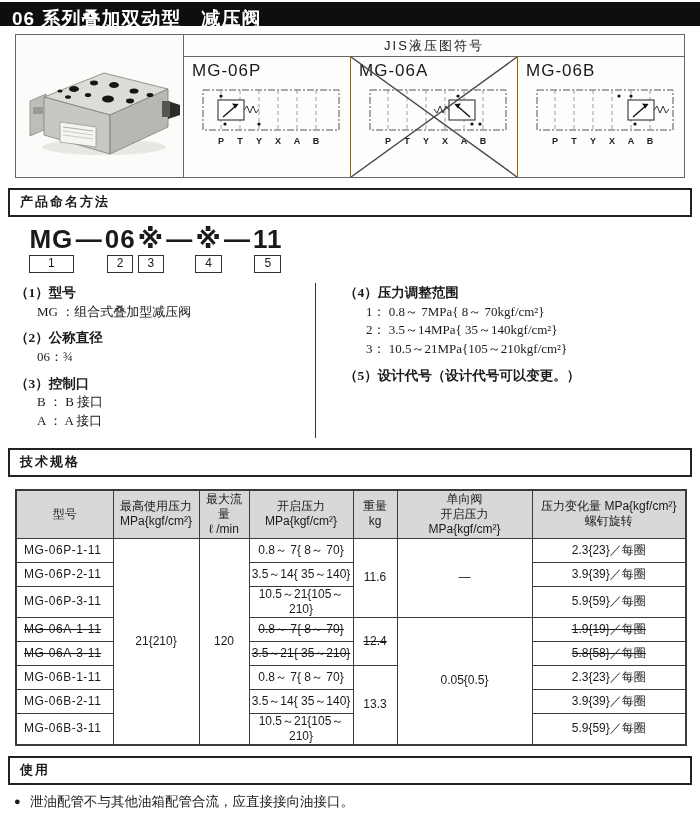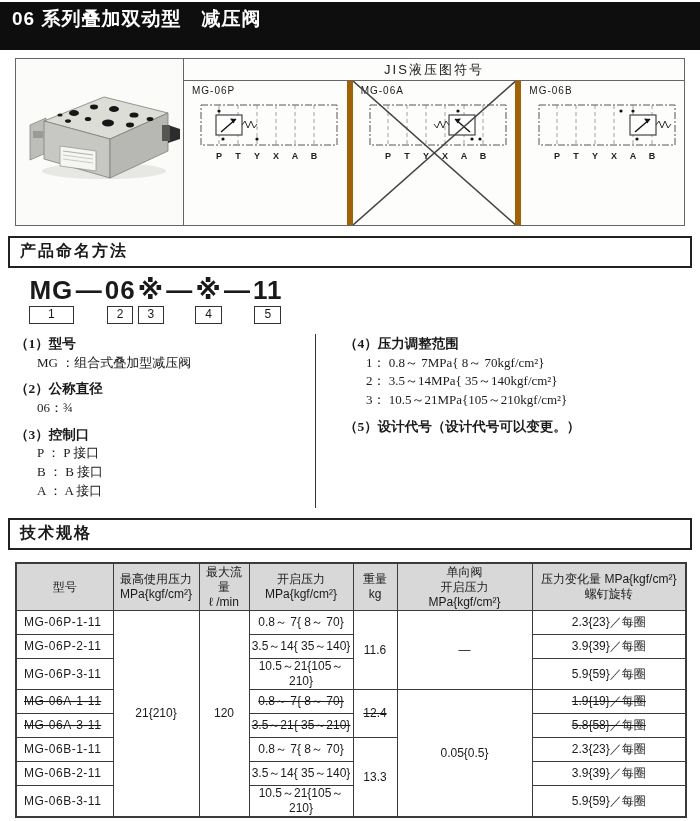--- a/index.html
+++ b/index.html
@@ -4,45 +4,45 @@
 <style>
   * { margin:0; padding:0; box-sizing:border-box; }
   html,body { background:#ffffff; }
   body {
     width:700px; height:821px; overflow:hidden;
     font-family:"Liberation Sans","DejaVu Sans",sans-serif;
     color:#1a1a1a; position:relative;
   }
   
   .title-bar{
-    margin:2px 0 0 0; height:48px; background:#0e0e0e; color:#ffffff;
+    margin:2px 0 0 0; height:24px; background:#0e0e0e; color:#ffffff;
     font-size:19px; font-weight:bold; line-height:34px; padding-left:12px;
     letter-spacing:1px;
   }
   
   .photo-symbols{
-    margin:8px 15px 0 15px; height:168px; display:flex;
+    margin:8px 15px 0 15px; height:144px; display:flex;
     border:1px solid #666; background:#fdfdfc;
   }
   .photo-cell{ width:168px; border-right:1px solid #666; background:#fbfbf9; }
   .jis{ flex:1; display:flex; flex-direction:column; }
   .jis-header{
     height:22px; border-bottom:1px solid #666; text-align:center;
     font-size:13px; line-height:22px; letter-spacing:2px;
   }
   .jis-cells{ flex:1; display:flex; }
   .jis-cell{ flex:1; position:relative; padding:4px 0 0 8px; }
-  .jis-cell + .jis-cell{ border-left:6px solid #a16207; }
-  .jis-label{ font-size:10px; letter-spacing:1px; }
+  .jis-cell + .jis-cell{ border-left:1px solid #a16207; }
+  .jis-label{ font-size:17px; letter-spacing:1px; }
   .jis-diagram{ display:block; margin:1px auto 0 auto; }
   .cross-overlay{ position:absolute; left:0; top:0; width:100%; height:100%; }
   
   .section-header{
     margin:10px 8px 0 8px; border:2px solid #222; padding:3px 10px 4px 10px;
-    font-size:16px; font-weight:bold; letter-spacing:2px; background:#fff;
+    font-size:13px; font-weight:bold; letter-spacing:2px; background:#fff;
   }
   
   .naming-body{ margin:8px 15px 0 15px; }
   .model-code{ display:flex; align-items:flex-start; margin-left:14px; }
   .code-seg{ display:flex; flex-direction:column; align-items:center; margin-right:2px; }
   .code-text{ font-size:26px; font-weight:bold; line-height:28px; letter-spacing:1px; }
   .code-box{
     border:1.5px solid #333; font-size:12px; line-height:15px; height:18px;
     margin-top:2px; text-align:center; padding:0 9px; min-width:26px;
   }
@@ -267,21 +267,20 @@
       <div class="nm-item">
         <div class="nm-title">（1）型号</div>
         <div class="nm-line">MG ：组合式叠加型减压阀</div>
       </div>
       <div class="nm-item">
         <div class="nm-title">（2）公称直径</div>
         <div class="nm-line">06：¾</div>
       </div>
       <div class="nm-item">
         <div class="nm-title">（3）控制口</div>
-        <div class="nm-line">P ： P 接口</div>
         <div class="nm-line">B ： B 接口</div>
         <div class="nm-line">A ： A 接口</div>
       </div>
     </div>
     <div class="col-right">
       <div class="nm-item">
         <div class="nm-title">（4）压力调整范围</div>
         <div class="nm-line">1：  0.8～ 7MPa{  8～ 70kgf/cm²}</div>
         <div class="nm-line">2：  3.5～14MPa{ 35～140kgf/cm²}</div>
         <div class="nm-line">3： 10.5～21MPa{105～210kgf/cm²}</div>

